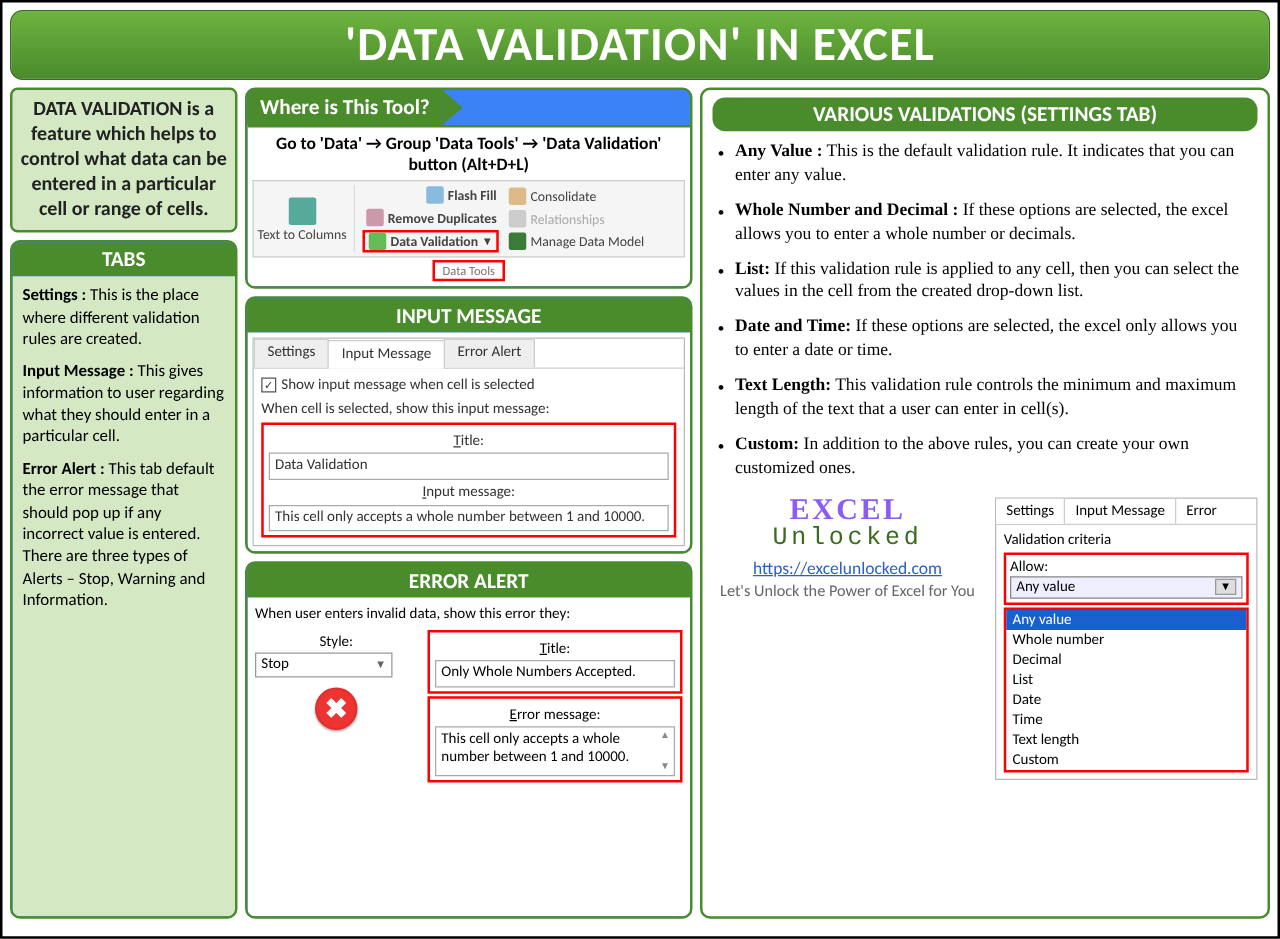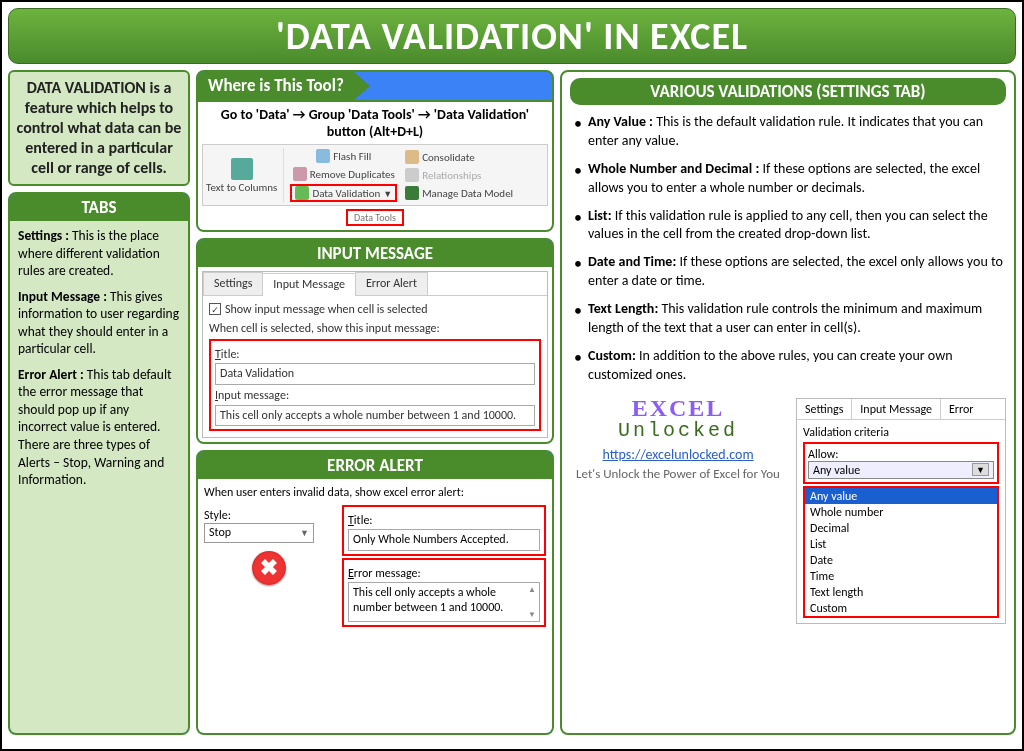--- a/index.html
+++ b/index.html
@@ -106,39 +106,39 @@
 
   .dlg {
     background:#fff; border:1px solid #bbb; font-size:12px; color:#333;
   }
   .dlg-tabs { display:flex; border-bottom:1px solid #ccc;}
   .dlg-tab { padding:3px 10px; border:1px solid #ccc; border-bottom:none; background:#eee; margin-right:-1px; cursor:default;}
   .dlg-tab.active { background:#fff; font-weight:normal; position:relative; top:1px;}
   .dlg-body { padding:6px;}
   .chk { display:flex; align-items:center; gap:4px; margin-bottom:4px;}
   .chk-box { width:12px;height:12px;border:1px solid #555;display:inline-flex;align-items:center;justify-content:center;font-size:9px;}
-  .fld-label { font-size:12px; margin-top:3px; text-decoration:underline; text-decoration-color:transparent;}
+  .fld-label { font-size:12px; margin-top:3px; text-decoration:underline; text-decoration-color:transparent;text-align:center;}
   .fld-label .u{ text-decoration:underline;}
   .txt { border:1px solid #aaa; width:100%; padding:2px 4px; font-size:12px; margin-top:1px; background:#fff;}
   .redbox { border:2px solid red; padding:3px 4px; margin-top:2px;}
   .err-row { display:flex; gap:8px; align-items:flex-start;}
   .err-col { flex:1;}
   .sel { border:1px solid #999; padding:1px 4px; display:flex; justify-content:space-between; align-items:center; width:110px; font-size:12px; background:#fff;}
   .sel .caret{font-size:9px;color:#666;}
   .stop-icon {
     width:34px;height:34px;border-radius:50%; background:radial-gradient(circle,#e33 60%,#a11);
     color:#fff; font-weight:bold; font-size:22px; text-align:center; line-height:34px;
     margin:8px auto 0; box-shadow:0 1px 2px rgba(0,0,0,.4);
   }
 
   .vv-header {
     background:#4a8b2c; color:#fff; font-weight:bold; font-size:17px; text-align:center;
     padding:3px 0; border-radius:10px;
   }
-  .vv-body { padding:8px 10px 4px; font-size:14px; line-height:1.35;}
+  .vv-body { padding:8px 10px 4px; font-size:14px; line-height:1.35;font-family:Liberation Serif, serif;}
   .vv-body ul { list-style:none;}
   .vv-body li { margin-bottom:9px; padding-left:16px; position:relative;}
   .vv-body li::before { content:"•"; position:absolute; left:2px; color:#000; font-size:16px;}
   .vv-body b { font-weight:bold;}
 
   .brand-row { display:flex; gap:10px; align-items:flex-start; padding:0 8px 6px;}
   .brand { text-align:center; flex:1;}
   .brand .logo { font-family:Georgia,serif; font-size:24px; color:#8b5cf6; font-weight:bold; letter-spacing:2px; line-height:.9;}
   .brand .logo2 { font-family:Liberation Mono, monospace; font-size:20px; color:#3a6b1f; letter-spacing:3px;}
   .brand .url { color:#2a5ec8; text-decoration:underline; font-size:14px; margin-top:4px;}
@@ -187,21 +187,21 @@
         <div class="arrow"></div>
       </div>
       <div class="where-body">
         <div class="instr">Go to 'Data' → Group 'Data Tools' → 'Data Validation' button (Alt+D+L)</div>
         <div class="ribbon-wrap">
         <div class="ribbon">
           <div class="ribbon-col" style="border-right:1px solid #ddd;padding-right:6px;">
             <span class="ribbon-ico" style="background:#5a9;width:22px;height:22px;"></span>
             <span style="text-align:center;line-height:1;">Text to Columns</span>
           </div>
-          <div class="ribbon-col" style="align-items:center;">
+          <div class="ribbon-col" style="align-items:flex-end;font-weight:bold;">
             <div class="ribbon-item">
                   <span class="ribbon-ico" style="background:#8bd;"></span>
                   <span>Flash Fill</span>
                 </div>
             <div class="ribbon-item">
                   <span class="ribbon-ico" style="background:#c9a;"></span>
                   <span>Remove Duplicates</span>
                 </div>
             <div class="dv-btn">
                   <span class="ribbon-ico" style="background:#6b5;"></span>
@@ -251,21 +251,21 @@
               <div class="txt">This cell only accepts a whole number between 1 and 10000.</div>
             </div>
           </div>
         </div>
       </div>
     </div>
 
     <div class="panel" style="flex:1">
       <div class="sec-header">ERROR ALERT</div>
       <div class="panel-body" style="background:#fff;padding:6px;">
-        <div style="font-size:12px;margin-bottom:4px;">When user enters invalid data, show excel error alert:</div>
+        <div style="font-size:12px;margin-bottom:4px;">When user enters invalid data, show this error they:</div>
         <div class="err-row">
           <div style="width:130px;">
             <div class="fld-label"><span>Style:</span></div>
             <div class="sel">
                 <span>Stop</span>
                 <span class="caret">▼</span>
               </div>
             <div class="stop-icon">✖</div>
           </div>
           <div class="err-col">

